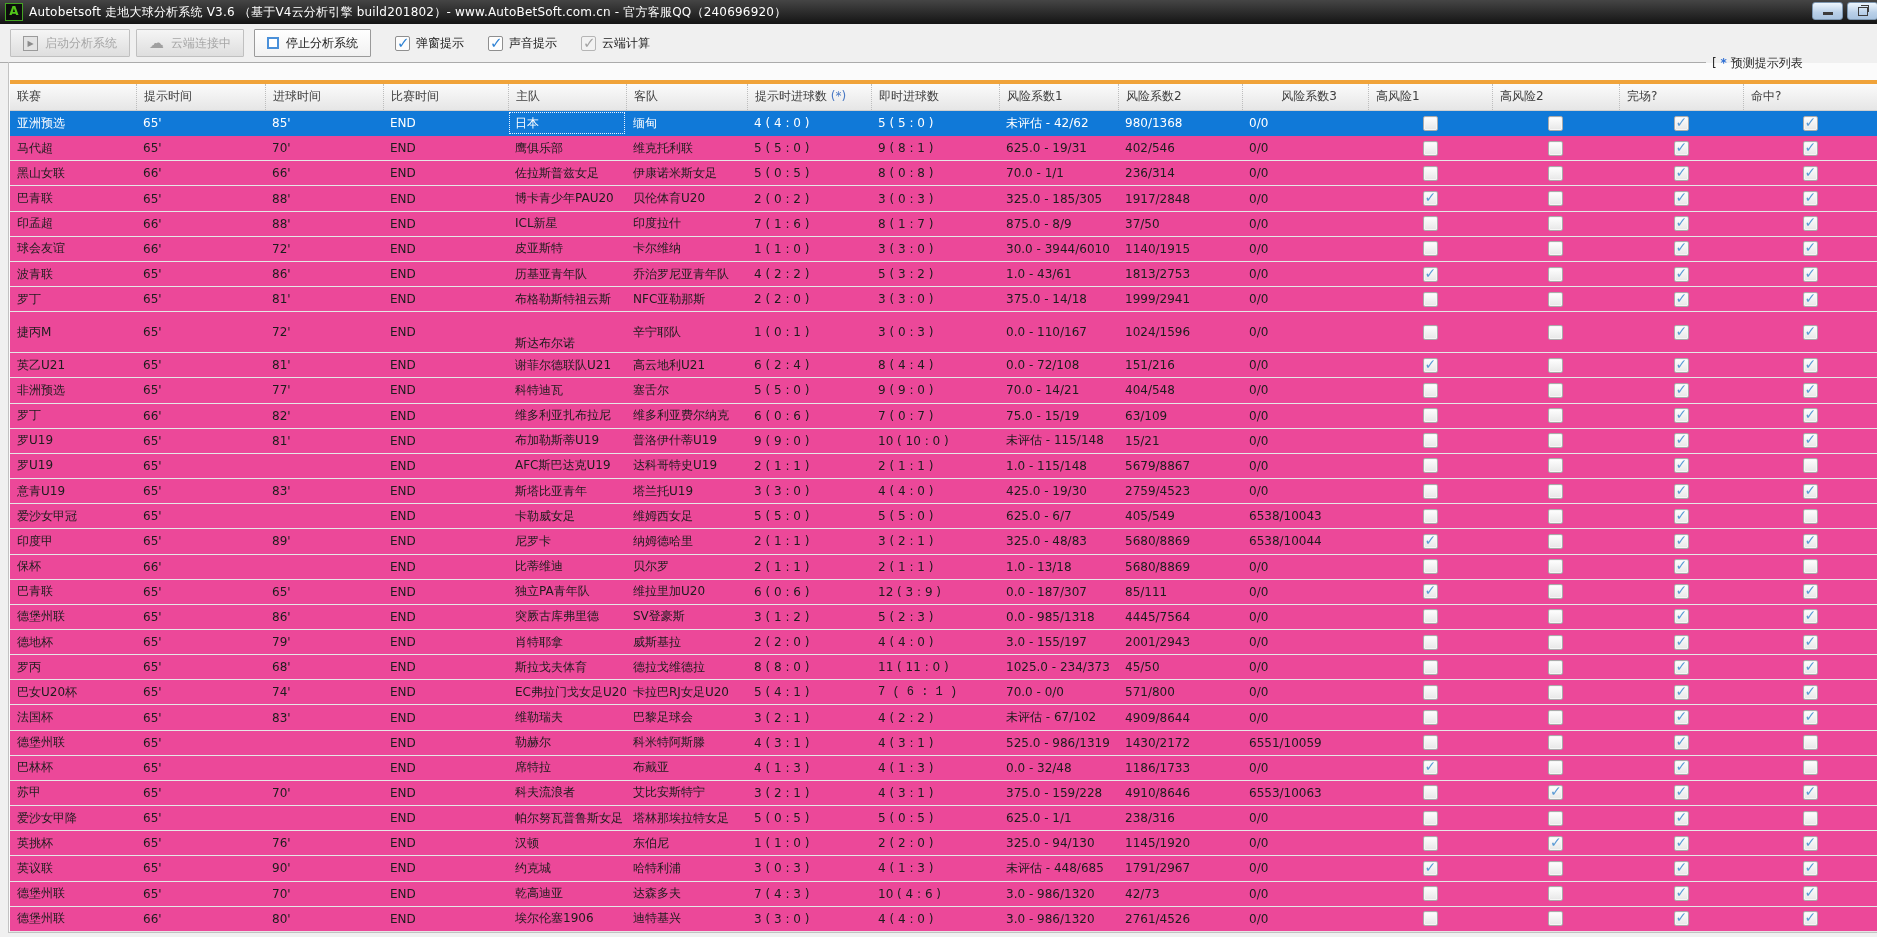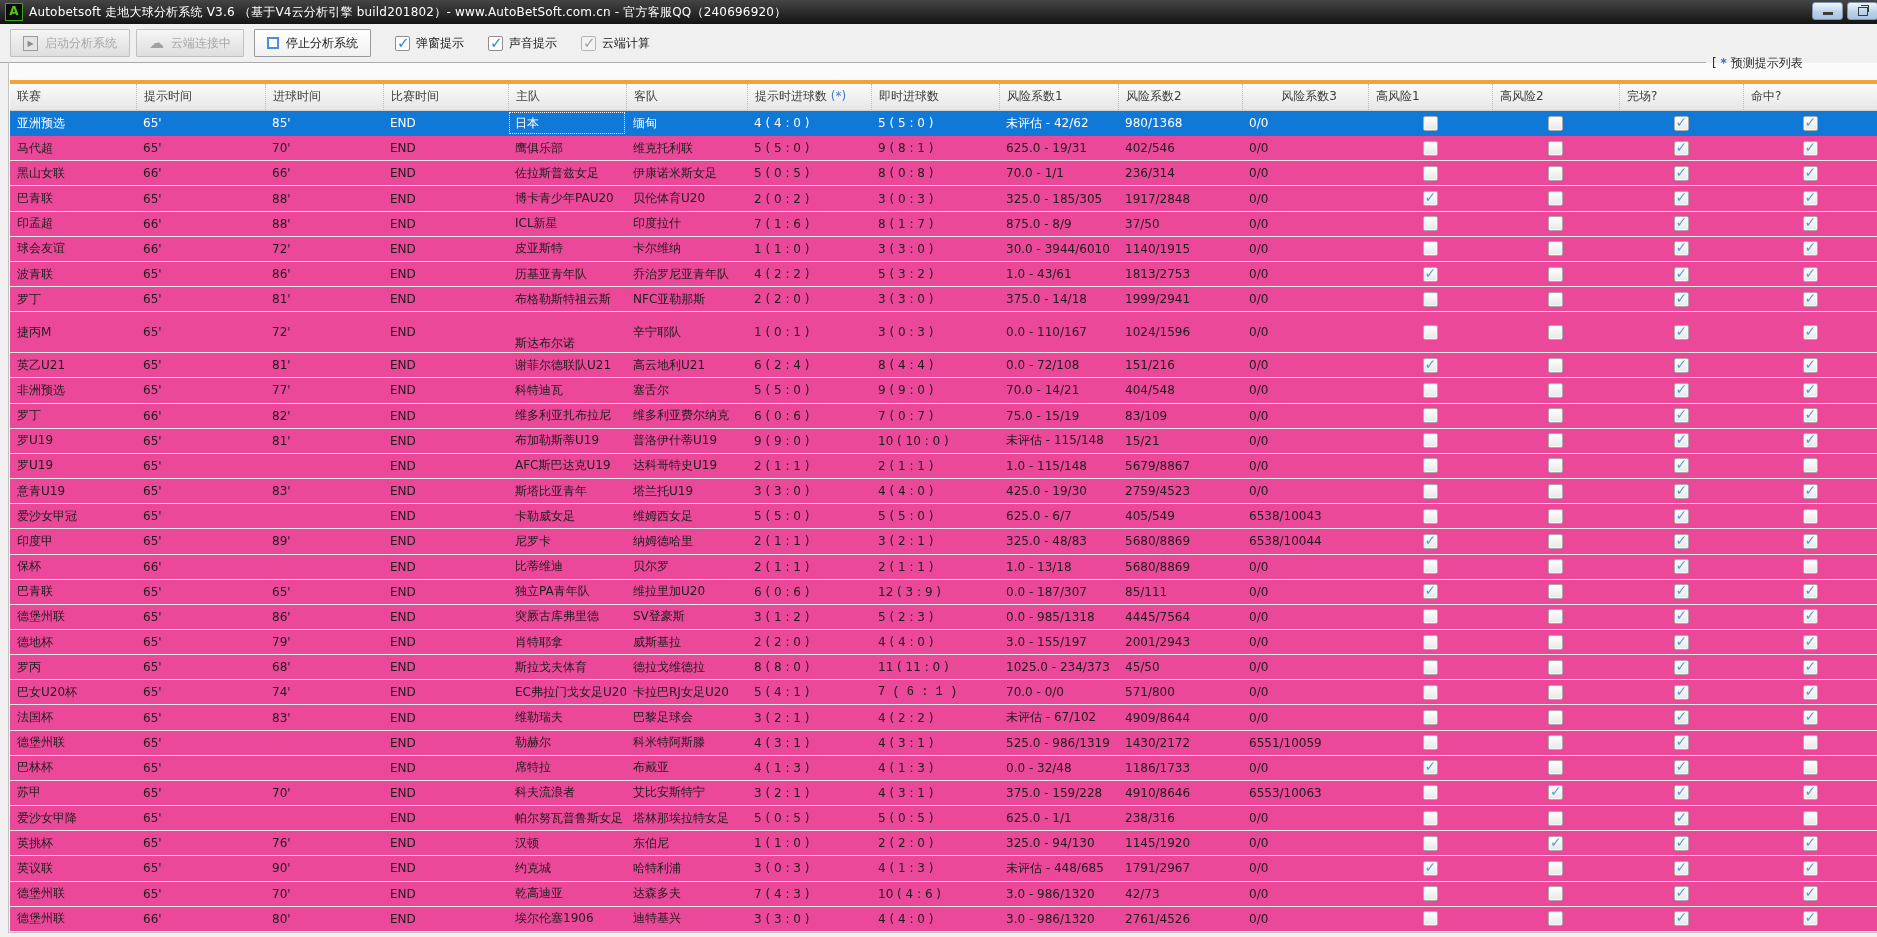--- a/index.html
+++ b/index.html
@@ -420,21 +420,21 @@
         <div class="row">
           <div class="cell" style="width: 126px;">罗丁</div>
           <div class="cell" style="width: 129px;">66'</div>
           <div class="cell" style="width: 118px;">82'</div>
           <div class="cell" style="width: 125px;">END</div>
           <div class="cell home" style="width: 118px;">维多利亚扎布拉尼</div>
           <div class="cell" style="width: 121px;">维多利亚费尔纳克</div>
           <div class="cell" style="width: 124px;">6 ( 0 : 6 )</div>
           <div class="cell" style="width: 128px;">7 ( 0 : 7 )</div>
           <div class="cell" style="width: 119px;">75.0 - 15/19</div>
-          <div class="cell" style="width: 124px;">83/109</div>
+          <div class="cell" style="width: 124px;">63/109</div>
           <div class="cell" style="width: 126px;">0/0</div>
           <div class="cell ck" style="width: 124px;">
             <span class="gcb"></span>
           </div>
           <div class="cell ck" style="width: 127px;">
             <span class="gcb"></span>
           </div>
           <div class="cell ck" style="width: 124px;">
             <span class="gcb on"></span>
           </div>

